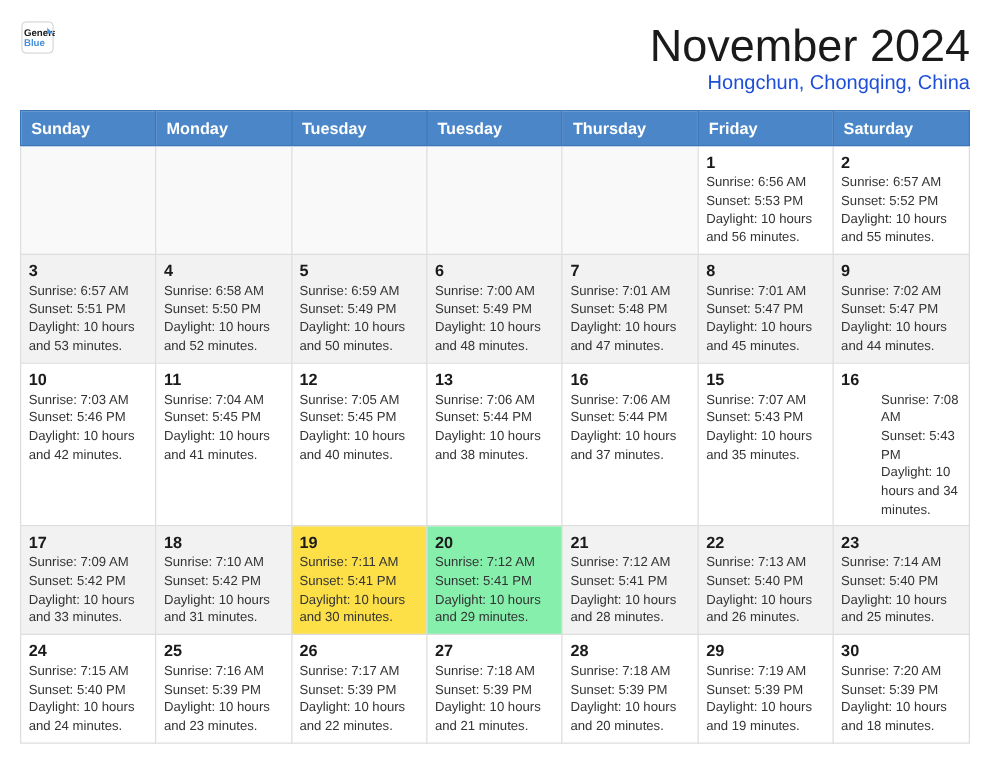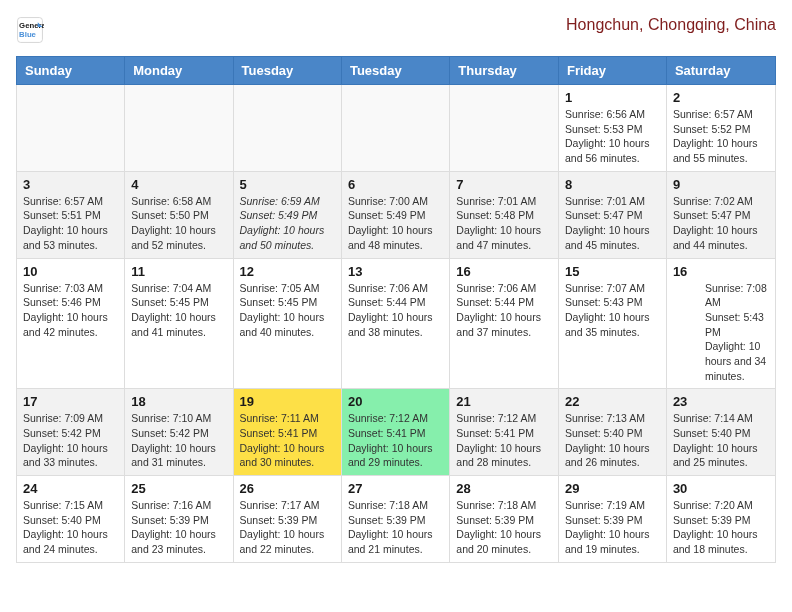--- a/index.html
+++ b/index.html
@@ -28,21 +28,21 @@
     .title-section {
       text-align: right;
     }
     .month-title {
       font-size: 36px;
       font-weight: normal;
       color: #1a1a1a;
     }
     .location {
       font-size: 16px;
-      color: #7f1d1d;
+      color: #1d4ed8;
     }
     .calendar {
       width: 100%;
       border-collapse: collapse;
       border: 1px solid #ccc;
     }
     .calendar th {
       background-color: #4a86c8;
       color: #fff;
       font-size: 13px;
@@ -96,20 +96,21 @@
   <div class="logo">
     <svg class="logo-icon" viewBox="0 0 36 36">
       <rect x="2" y="2" width="32" height="32" rx="4" fill="#fff" stroke="#ccc" stroke-width="1"></rect>
       <text x="4" y="16" font-size="10" font-weight="bold" fill="#1a1a1a" font-family="Arial">General</text>
       <text x="4" y="27" font-size="10" font-weight="bold" fill="#4a90d9" font-family="Arial">Blue</text>
       <polygon points="28,8 34,14 28,14" fill="#4a90d9"></polygon>
     </svg>
 
   </div>
   <div class="title-section">
+    <div class="month-title">November 2024</div>
     <div class="location">Hongchun, Chongqing, China</div>
   </div>
 </div>
 
 <table class="calendar">
   <thead>
     <tr>
       <th>Sunday</th>
       <th>Monday</th>
       <th>Tuesday</th>
@@ -147,21 +148,21 @@
 Daylight: 10 hours and 53 minutes.</div>
         </td>
         <td style="background: rgb(242, 242, 242);">
           <span class="day-number">4</span>
           <div class="day-info" style="white-space: pre-line;">Sunrise: 6:58 AM
 Sunset: 5:50 PM
 Daylight: 10 hours and 52 minutes.</div>
         </td>
         <td style="background: rgb(242, 242, 242);">
           <span class="day-number">5</span>
-          <div class="day-info" style="white-space: pre-line; font-style: italic;">Sunrise: 6:59 AM
+          <div class="day-info" style="white-space: pre-line;">Sunrise: 6:59 AM
 Sunset: 5:49 PM
 Daylight: 10 hours and 50 minutes.</div>
         </td>
         <td style="background: rgb(242, 242, 242);">
           <span class="day-number">6</span>
           <div class="day-info" style="white-space: pre-line;">Sunrise: 7:00 AM
 Sunset: 5:49 PM
 Daylight: 10 hours and 48 minutes.</div>
         </td>
         <td style="background: rgb(242, 242, 242);">

